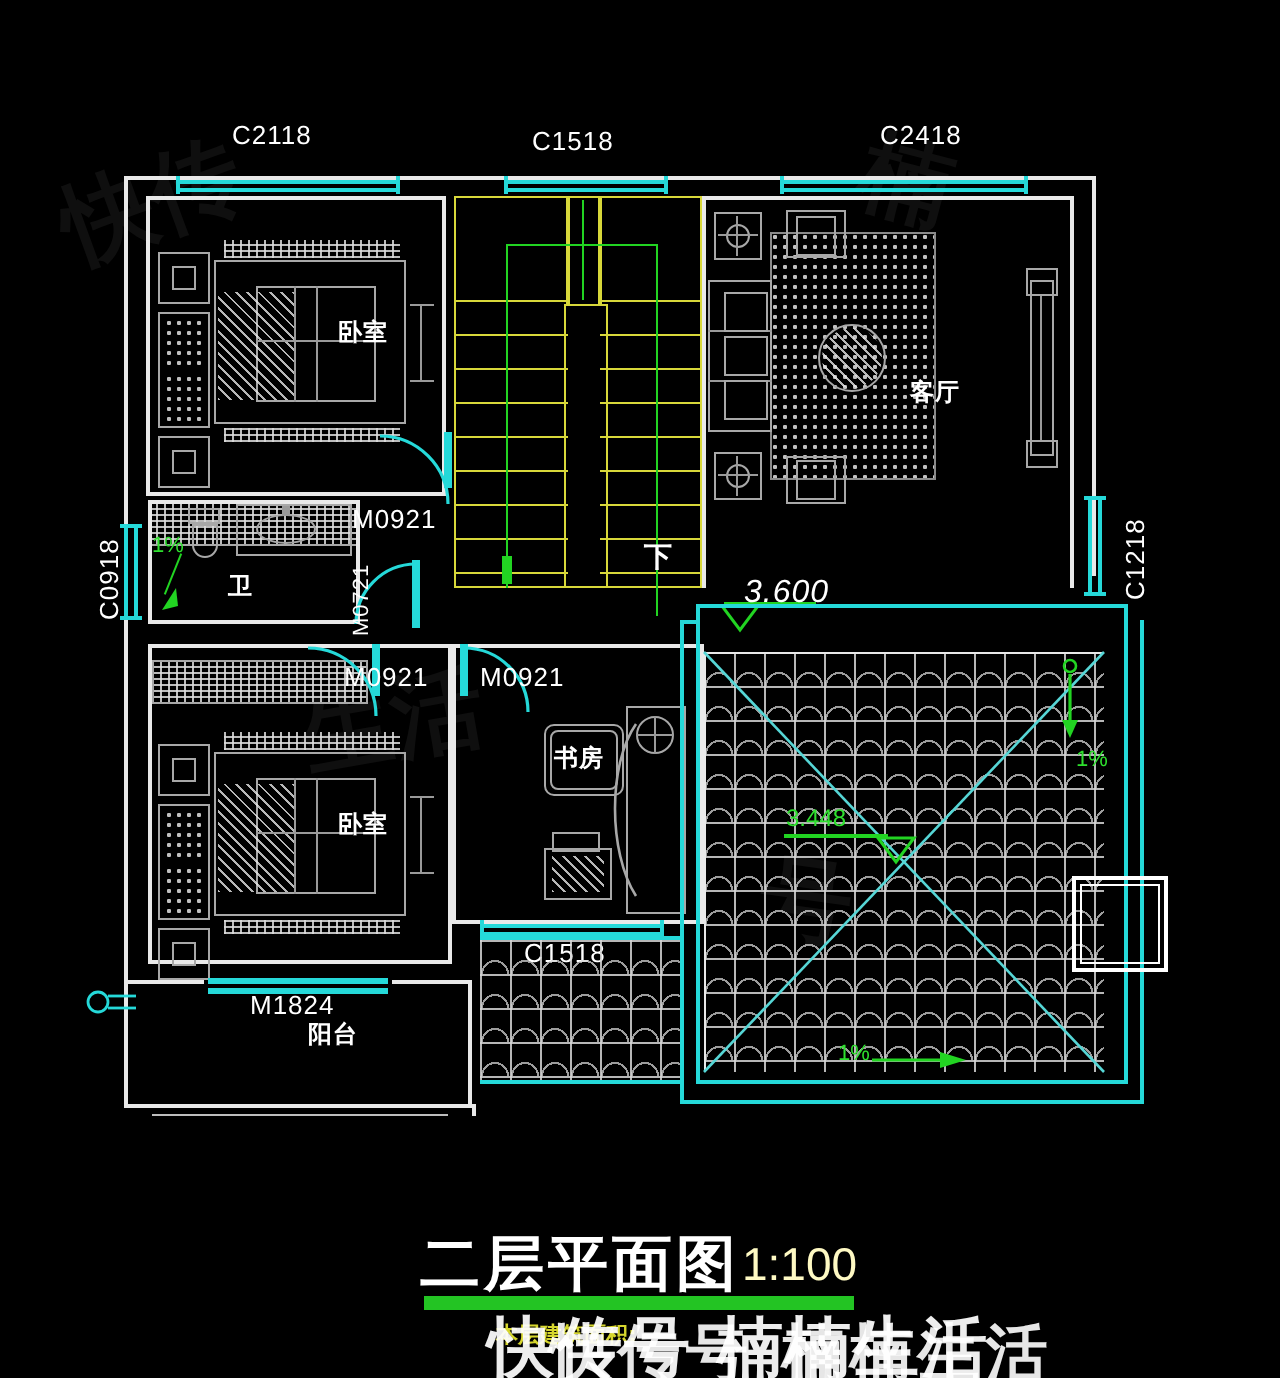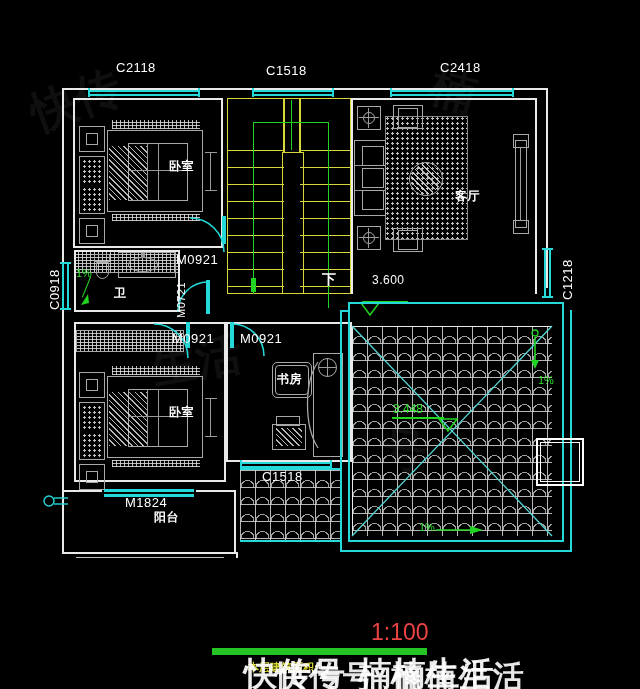--- a/index.html
+++ b/index.html
@@ -24,21 +24,21 @@
   .lbl.rot{transform:rotate(-90deg);transform-origin:left top;}
   .glbl{position:absolute;color:#2ee02e;font-size:12px;white-space:nowrap;line-height:1;
         font-family:"Liberation Sans",sans-serif;}
   .ylbl{position:absolute;color:#d6d62e;font-size:11px;white-space:nowrap;line-height:1;
         font-family:"DejaVu Sans","Liberation Sans",sans-serif;font-weight:700;}
 
   
   #title{position:absolute;left:210px;top:612px;color:#ffffff;
          font-family:"DejaVu Sans","Liberation Sans",sans-serif;font-weight:700;
          font-size:30px;letter-spacing:2px;white-space:nowrap;}
-  #titleScale{position:absolute;left:371px;top:619px;color:#ef4444;
+  #titleScale{position:absolute;left:371px;top:619px;color:#fef9c3;
          font-family:"Liberation Sans",sans-serif;font-size:23px;white-space:nowrap;}
   #titleRule{position:absolute;left:212px;top:648px;width:215px;height:7px;background:#23c423;}
 
   
   #wm{position:absolute;left:244px;top:652px;color:rgba(255,255,255,.93);
       font-family:"DejaVu Sans","Liberation Sans",sans-serif;font-weight:700;
       font-size:33px;letter-spacing:1px;white-space:nowrap;}
   #wm2{position:absolute;left:275px;top:656px;color:rgba(255,255,255,.90);
       font-family:"DejaVu Sans","Liberation Sans",sans-serif;font-weight:700;
       font-size:31px;letter-spacing:3px;white-space:nowrap;}
@@ -257,21 +257,21 @@
     <div class="gry" style="left:520px;top:148px;width:1px;height:72px;"></div>
   </div>
   <div class="lbl cn" style="left:455px;top:190px;">客厅</div>
 
   <div>
     <div class="grn" style="left:362px;top:301px;width:46px;height:2px;"></div>
     <svg style="left:360px;top:302px;width:20px;height:14px;" viewBox="0 0 20 14">
       <polygon points="1,1 19,1 10,13" fill="none" stroke="#22d422" stroke-width="1.5"></polygon>
     </svg>
   </div>
-  <div class="lbl" style="left:372px;top:274px;font-size:12px;">3.600</div>
+  <div class="lbl" style="left:372px;top:289px;font-size:16px;font-style:italic;">3.600</div>
 
   <div>
     <div class="wall" style="left:74px;top:322px;width:2px;height:160px;"></div>
     <div class="wall" style="left:74px;top:322px;width:152px;height:2px;"></div>
     <div class="wall" style="left:224px;top:322px;width:2px;height:160px;"></div>
     <div class="wall" style="left:74px;top:480px;width:152px;height:2px;"></div>
 
     <div class="hatch2" style="left:76px;top:330px;width:108px;height:22px;"></div>
     <div class="gryL" style="left:76px;top:330px;width:108px;height:22px;"></div>
 
@@ -404,20 +404,21 @@
     <div class="wallT" style="left:536px;top:438px;width:48px;height:48px;border-width:2px;"></div>
     <div class="wallT" style="left:540px;top:442px;width:40px;height:40px;border-width:1px;"></div>
   </div>
   <div class="glbl" style="left:393px;top:403px;">3.448</div>
   <div class="glbl" style="left:538px;top:375px;font-size:11px;">1%</div>
   <div class="glbl" style="left:419px;top:522px;font-size:11px;">1%</div>
 
   <div class="wall" style="left:236px;top:552px;width:2px;height:6px;"></div>
   <div class="cyan" style="left:340px;top:310px;width:10px;height:2px;"></div>
 
+  <div id="title">二层平面图</div>
   <div id="titleScale">1:100</div>
   <div id="titleRule"></div>
 
   <div class="ylbl" style="left:248px;top:662px;">本层建筑面积:</div>
 
   <div id="wm">快传号 楠楠生活</div>
   <div id="wm2">快传号 楠楠生活</div>
 
 </div>
 

